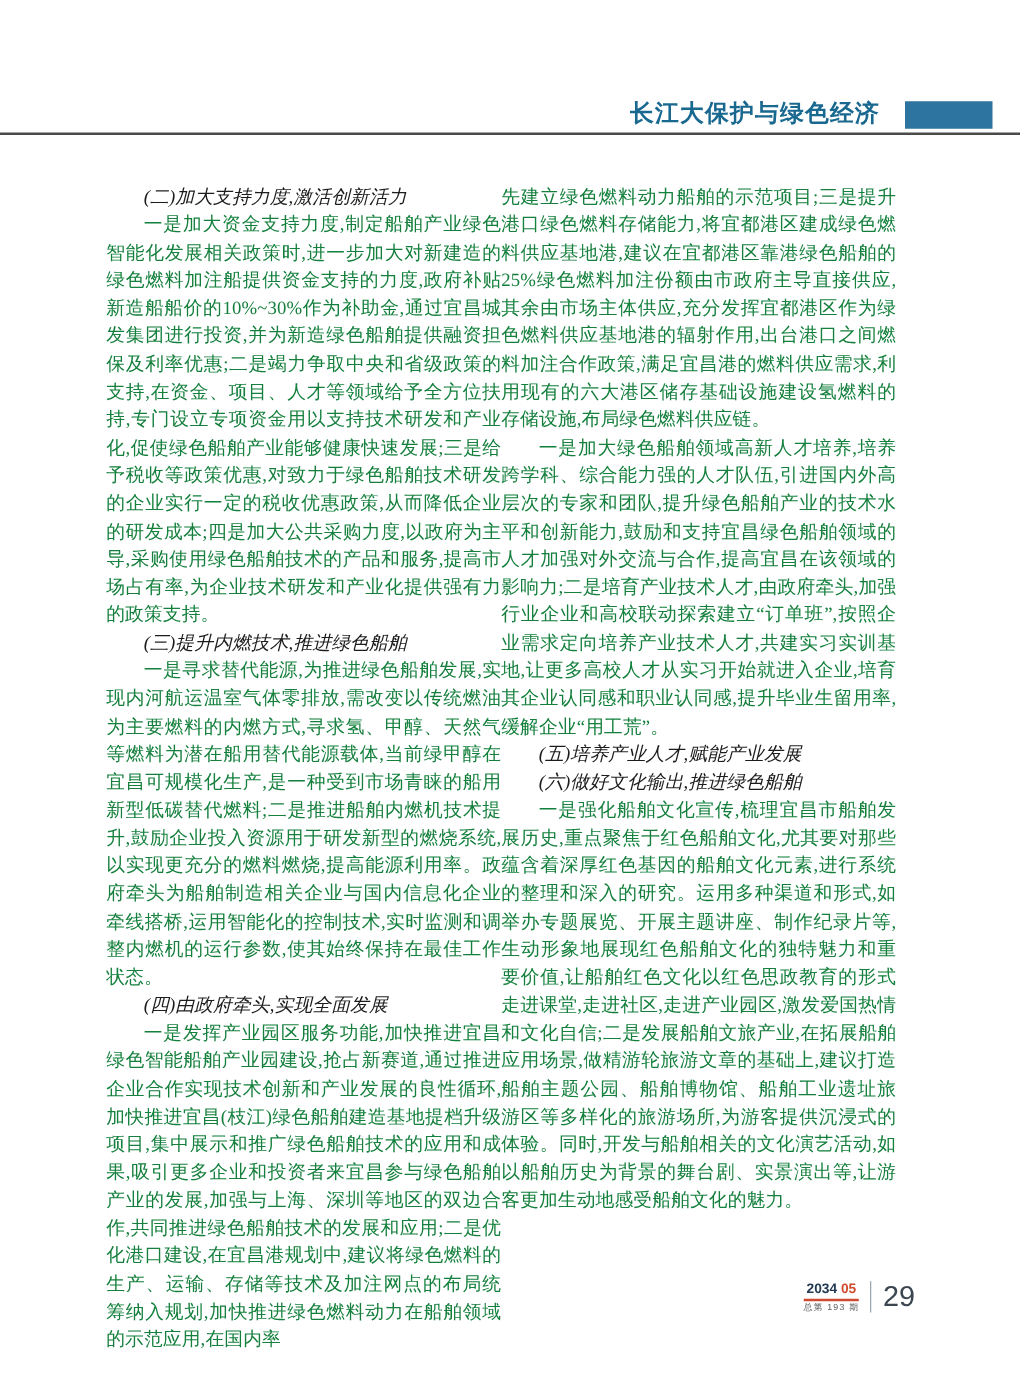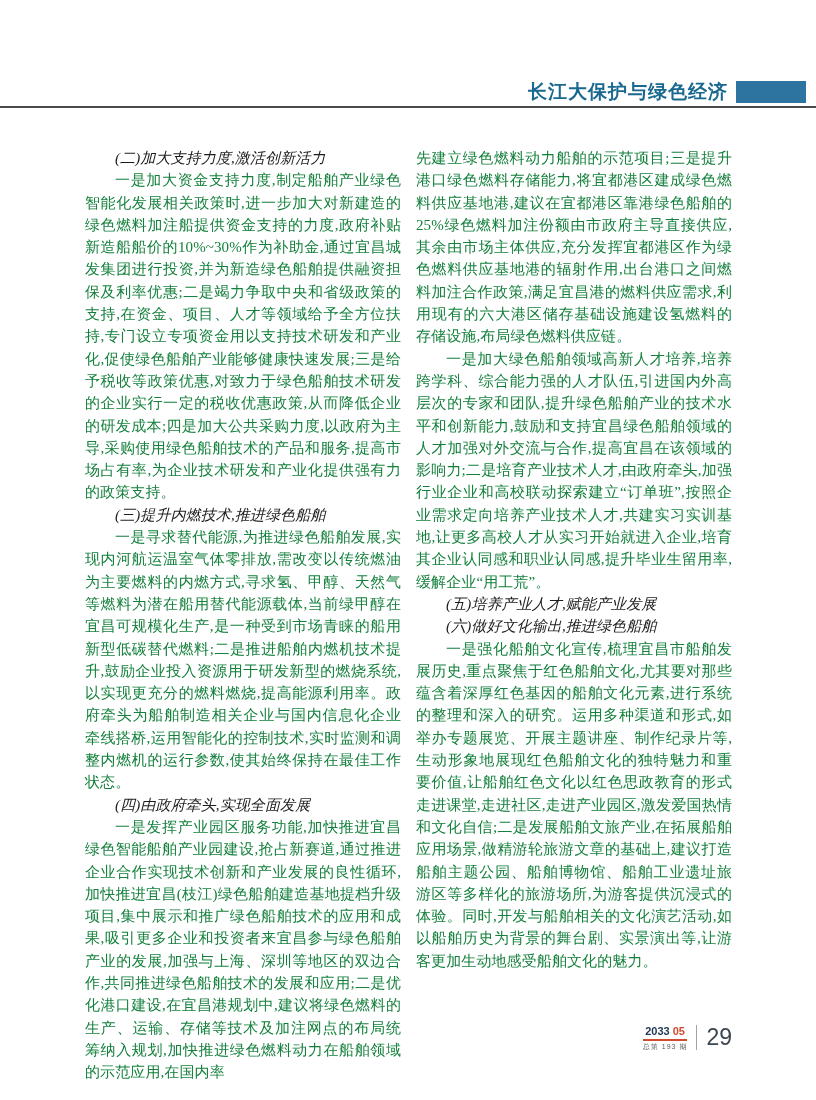--- a/index.html
+++ b/index.html
@@ -7,42 +7,42 @@
     position:relative;
     width:816px; height:1100px;
     margin:0 auto;
     background:#ffffff;
     font-family:"Liberation Serif", serif;
     overflow:hidden;
     box-shadow:0 0 4px rgba(0,0,0,.25);
   }
   
   .header {
-    position:absolute; top:80px; right:10px;
-    display:flex; align-items:center; gap:8px;
+    position:absolute; top:80px; right:22px;
+    display:flex; align-items:center; gap:20px;
   }
   .header-title {
     font-size:19px; font-weight:bold;
     color:#19688f; letter-spacing:1px;
     line-height:24px;
   }
   .header-accent {
     display:inline-block;
     width:70px; height:22px;
     background:#2e74a0;
   }
   .header-rule {
     position:absolute; top:106px; left:0;
     width:816px; height:2px; background:#4a4a4a;
   }
   
   .content {
     position:absolute; top:147px; left:85px;
     width:647px;
-    display:flex; gap:15px;
+    display:flex; 
   }
   .col { width:316px; }
   .para {
     margin:0;
     font-size:15px;
     line-height:22.3px;
     text-align:justify;
     color:#15803d;
     letter-spacing:0.1px;
   }
@@ -102,21 +102,21 @@
         <p class="para body">一是加大绿色船舶领域高新人才培养,培养跨学科、综合能力强的人才队伍,引进国内外高层次的专家和团队,提升绿色船舶产业的技术水平和创新能力,鼓励和支持宜昌绿色船舶领域的人才加强对外交流与合作,提高宜昌在该领域的影响力;二是培育产业技术人才,由政府牵头,加强行业企业和高校联动探索建立“订单班”,按照企业需求定向培养产业技术人才,共建实习实训基地,让更多高校人才从实习开始就进入企业,培育其企业认同感和职业认同感,提升毕业生留用率,缓解企业“用工荒”。</p>
         <p class="para subheading">(五)培养产业人才,赋能产业发展</p>
         <p class="para subheading">(六)做好文化输出,推进绿色船舶</p>
         <p class="para body">一是强化船舶文化宣传,梳理宜昌市船舶发展历史,重点聚焦于红色船舶文化,尤其要对那些蕴含着深厚红色基因的船舶文化元素,进行系统的整理和深入的研究。运用多种渠道和形式,如举办专题展览、开展主题讲座、制作纪录片等,生动形象地展现红色船舶文化的独特魅力和重要价值,让船舶红色文化以红色思政教育的形式走进课堂,走进社区,走进产业园区,激发爱国热情和文化自信;二是发展船舶文旅产业,在拓展船舶应用场景,做精游轮旅游文章的基础上,建议打造船舶主题公园、船舶博物馆、船舶工业遗址旅游区等多样化的旅游场所,为游客提供沉浸式的体验。同时,开发与船舶相关的文化演艺活动,如以船舶历史为背景的舞台剧、实景演出等,让游客更加生动地感受船舶文化的魅力。</p>
       </div>
   </div>
 
   <div class="footer">
     <div class="issue-block">
       <div class="issue-line1">
-        <span class="issue-year">2033</span><span class="issue-no">05</span>
+        <span class="issue-year">2034</span><span class="issue-no">05</span>
       </div>
       <div class="issue-cumulative">总第 193 期</div>
     </div>
     <div class="footer-divider"></div>
     <div class="page-number">29</div>
   </div>
 
 </div>
 
 </body></html>

